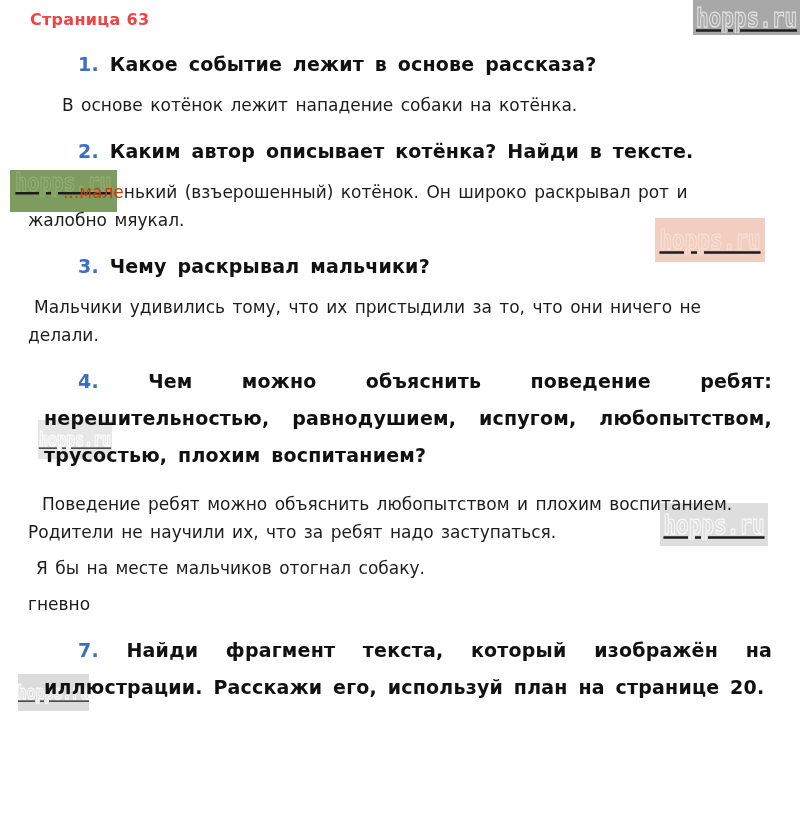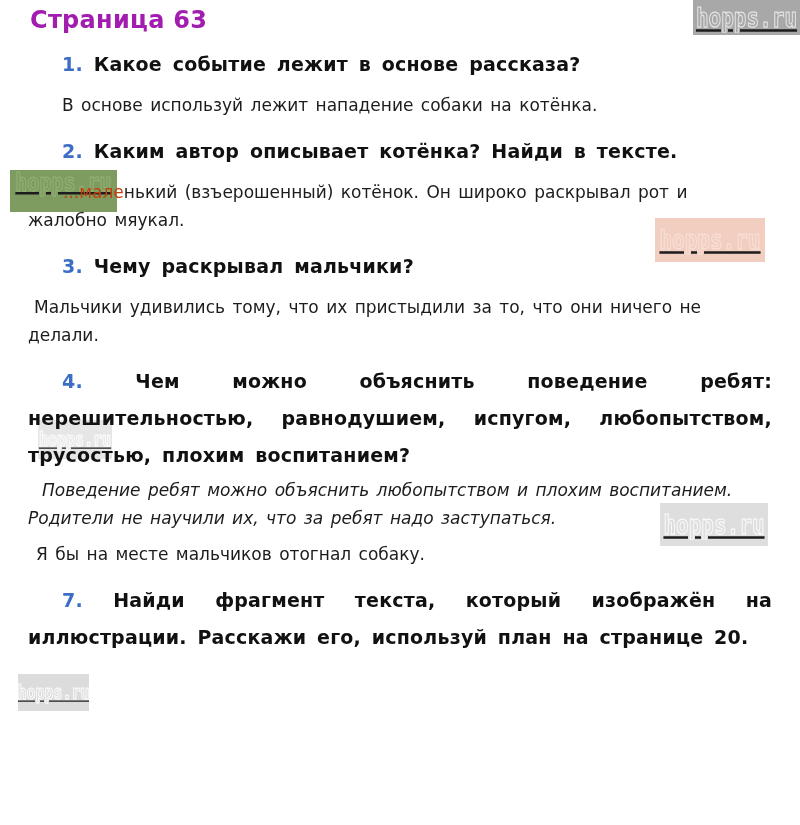--- a/index.html
+++ b/index.html
@@ -44,43 +44,43 @@
   .wm-midgray span{font-size:21px;-webkit-text-stroke:1px rgba(250,250,250,0.95);}
   .wm-smallgray{left:18px;top:674px;width:71px;height:37px;background:#dcdcdc;}
   .wm-smallgray span{font-size:15px;-webkit-text-stroke:1px rgba(250,250,250,0.95);}
 
   
   .content{
     position:relative;z-index:1;
     padding:8px 28px 0 28px;
   }
   .page-title{
-    font-size:24px;font-weight:700;color:#a21caf;
+    font-size:16px;font-weight:700;color:#ef4444;
     line-height:24px;margin:0 0 0 2px;
     letter-spacing:0.3px;
   }
   .q{
-    margin:14px 0 0 0;
+    margin:14px 0 0 16px;
     font-size:19px;font-weight:700;color:#111111;
     line-height:37px;
     text-indent:34px;
     text-align:justify;
     word-spacing:4px;
     letter-spacing:0.2px;
   }
   .q .num{color:#3c6ec6;}
   .a{
     margin:8px 0 0 0;
     font-size:17px;font-weight:400;color:#1c1c1c;
     line-height:28px;
     word-spacing:2px;
   }
   .a-indent{text-indent:34px;}
   .a-lead{color:#c2410c;}
-  .mt2{margin-top:2px;font-style:italic;}
+  .mt2{margin-top:16px;}
   .mt18{margin-top:18px;}
   .ti35{text-indent:35px;}
   .ti14{text-indent:14px;}
   .ti6{text-indent:6px;}
   .ti8{text-indent:8px;}
 </style>
 </head>
 <body>
 
 <div class="page">
@@ -102,30 +102,31 @@
   </div>
   <div class="wm wm-smallgray">
     <span>hopps.ru</span>
   </div>
 
   <div class="content">
 
     <h1 class="page-title">Страница 63</h1>
 
     <p class="q"><span class="num">1.</span> <span>Какое событие лежит в основе рассказа?</span></p>
-    <p class="a a-indent">В основе используй лежит нападение собаки на котёнка.</p>
+    <p class="a a-indent">В основе котёнок лежит нападение собаки на котёнка.</p>
 
     <p class="q"><span class="num">2.</span> <span>Каким автор описывает котёнка? Найди в тексте.</span></p>
     <p class="a ti35"><span class="a-lead">...мале</span><span>нький (взъерошенный) котёнок. Он широко раскрывал рот и жалобно мяукал.</span></p>
 
     <p class="q"><span class="num">3.</span> <span>Чему раскрывал мальчики?</span></p>
     <p class="a ti6">Мальчики удивились тому, что их пристыдили за то, что они ничего не делали.</p>
 
     <p class="q"><span class="num">4.</span> <span>Чем можно объяснить поведение ребят: нерешительностью, равнодушием, испугом, любопытством, трусостью, плохим воспитанием?</span></p>
     <p class="a ti14 mt2"><span>Поведение ребят можно объяснить любопытством и плохим воспитанием.</span><br><span>Родители не научили их, что за ребят надо заступаться.</span></p>
 
     <p class="a ti8">Я бы на месте мальчиков отогнал собаку.</p>
 
+    <p class="a">гневно</p>
 
     <p class="q"><span class="num">7.</span> <span>Найди фрагмент текста, который изображён на иллюстрации. Расскажи его, используй план на странице 20.</span></p>
 
   </div>
 </div>
 
 </body></html>

